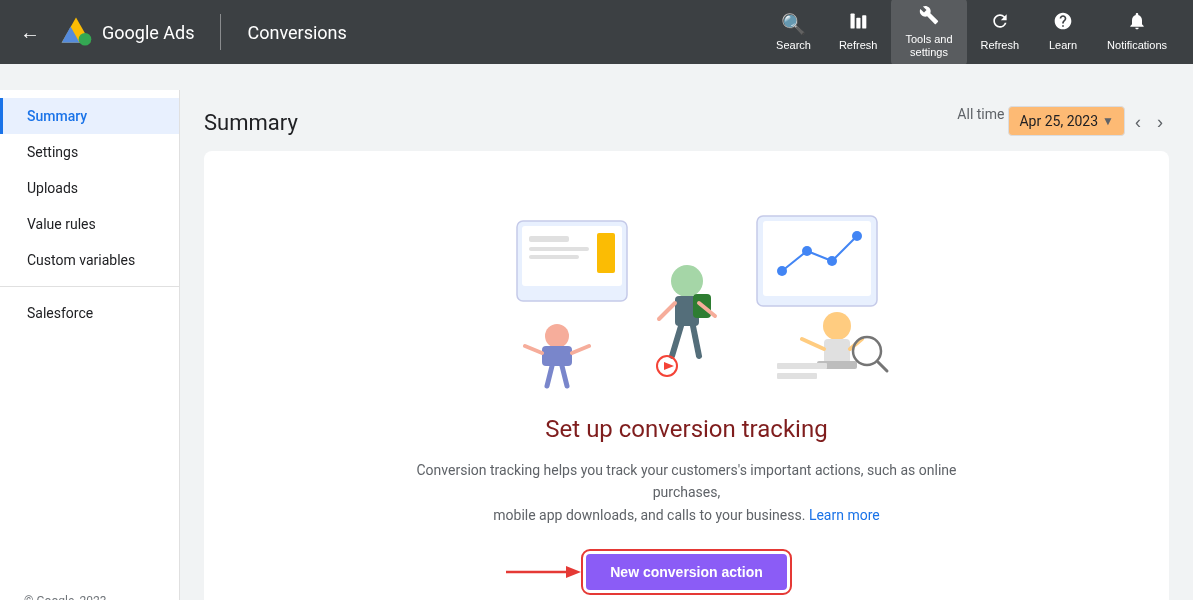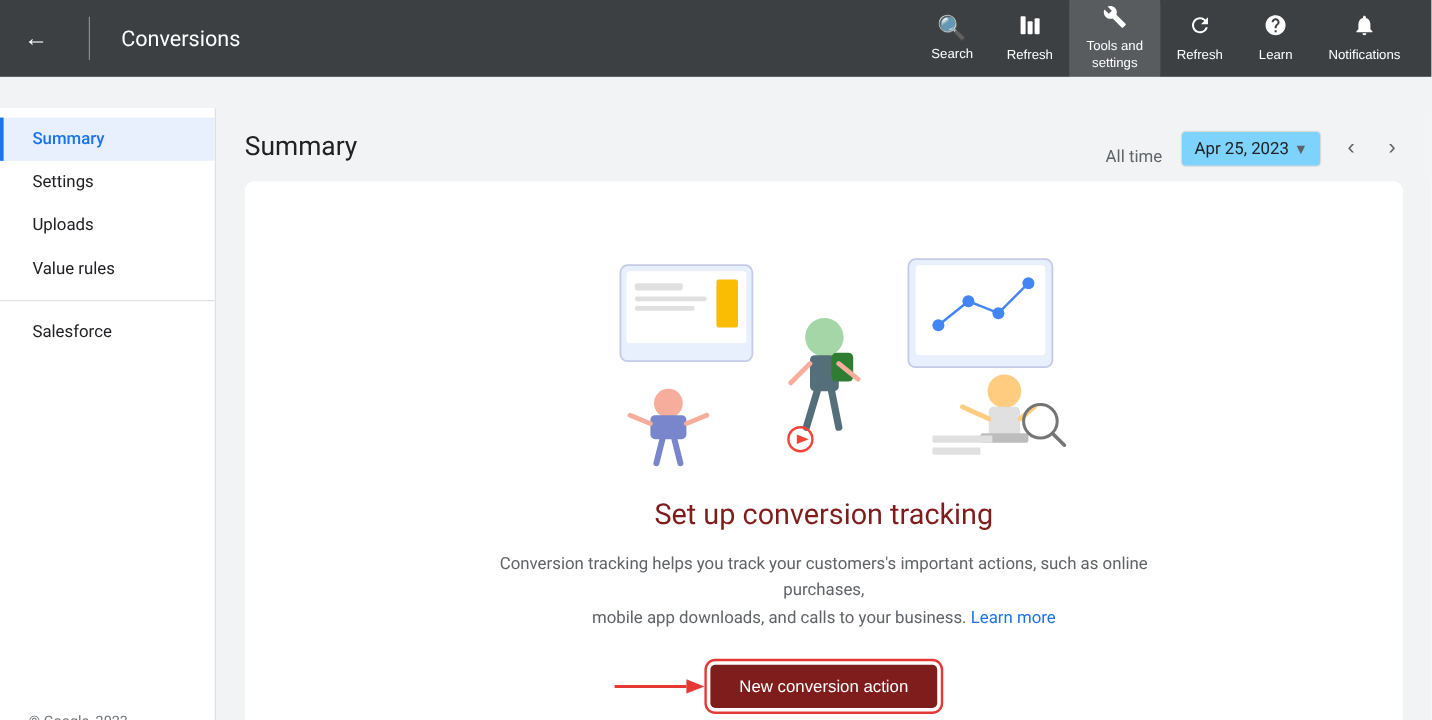--- a/index.html
+++ b/index.html
@@ -144,35 +144,35 @@
       padding: 16px 24px 12px 24px;
       background: #f1f3f4;
     }
     .page-title-text {
       font-size: 22px;
       font-weight: 400;
       color: #202124;
     }
     .header-right {
       display: flex;
-      align-items: flex-end;
-      gap: 16px;
+      align-items: flex-start;
+      gap: 4px;
     }
     .alltime-label {
       font-size: 14px;
       color: #5f6368;
     }
     .date-selector {
       display: flex;
       align-items: center;
       gap: 4px;
       border: 1px solid #dadce0;
       border-radius: 4px;
       padding: 6px 10px;
-      background: #7dd3fc;
+      background: #fdba74;
       cursor: pointer;
       font-size: 14px;
       color: #202124;
     }
     .nav-arrow-btn {
       background: none;
       border: none;
       cursor: pointer;
       font-size: 18px;
       color: #5f6368;
@@ -208,27 +208,27 @@
       color: #5f6368;
       max-width: 560px;
       line-height: 1.6;
       margin-bottom: 28px;
     }
     .card-description a {
       color: #1a73e8;
       text-decoration: none;
     }
     .new-conversion-btn {
-      background: #7f1d1d;
+      background: #8b5cf6;
       color: #fff;
       border: none;
       border-radius: 4px;
       padding: 10px 24px;
       font-size: 14px;
-      font-weight: 400;
+      font-weight: 700;
       cursor: pointer;
       outline: 2px solid #e53935;
       outline-offset: 3px;
       position: relative;
     }
 
     
     .arrow-container {
       position: relative;
       display: inline-block;
@@ -245,20 +245,28 @@
       width: 100%;
       height: 100%;
     }
   </style>
 </head>
 <body>
 
 <nav class="topnav">
   <div class="topnav-left">
     <button class="back-btn">←</button>
+    <div class="google-ads-logo">
+      <svg class="logo-triangle" viewBox="0 0 40 40">
+        <polygon points="20,4 36,32 4,32" fill="#FBBC04"></polygon>
+        <polygon points="4,32 14,14 24,32" fill="#4285F4" opacity="0.9"></polygon>
+        <circle cx="30" cy="28" r="7" fill="#34A853"></circle>
+      </svg>
+      <span class="google-ads-text">Google Ads</span>
+    </div>
     <div class="nav-divider"></div>
     <span class="conversions-text">Conversions</span>
   </div>
   <div class="topnav-right">
     <button class="nav-icon-btn">
       <span class="icon-symbol">🔍</span>
       <span class="icon-label">Search</span>
     </button>
     <button class="nav-icon-btn">
       <span class="icon-symbol">
@@ -305,20 +313,21 @@
   </div>
 </nav>
 
 <div class="main-layout">
 
   <aside class="sidebar" style="position:relative;">
     <a class="sidebar-item active">Summary</a>
     <a class="sidebar-item">Settings</a>
     <a class="sidebar-item">Uploads</a>
     <a class="sidebar-item">Value rules</a>
+    <a class="sidebar-item">Custom variables</a>
     <div class="sidebar-divider"></div>
     <a class="sidebar-item">Salesforce</a>
     <div class="sidebar-footer">© Google, 2023.</div>
   </aside>
 
   <div class="main-content">
 
     <div class="content-header">
       <h1 class="page-title-text">Summary</h1>
       <div class="header-right">

